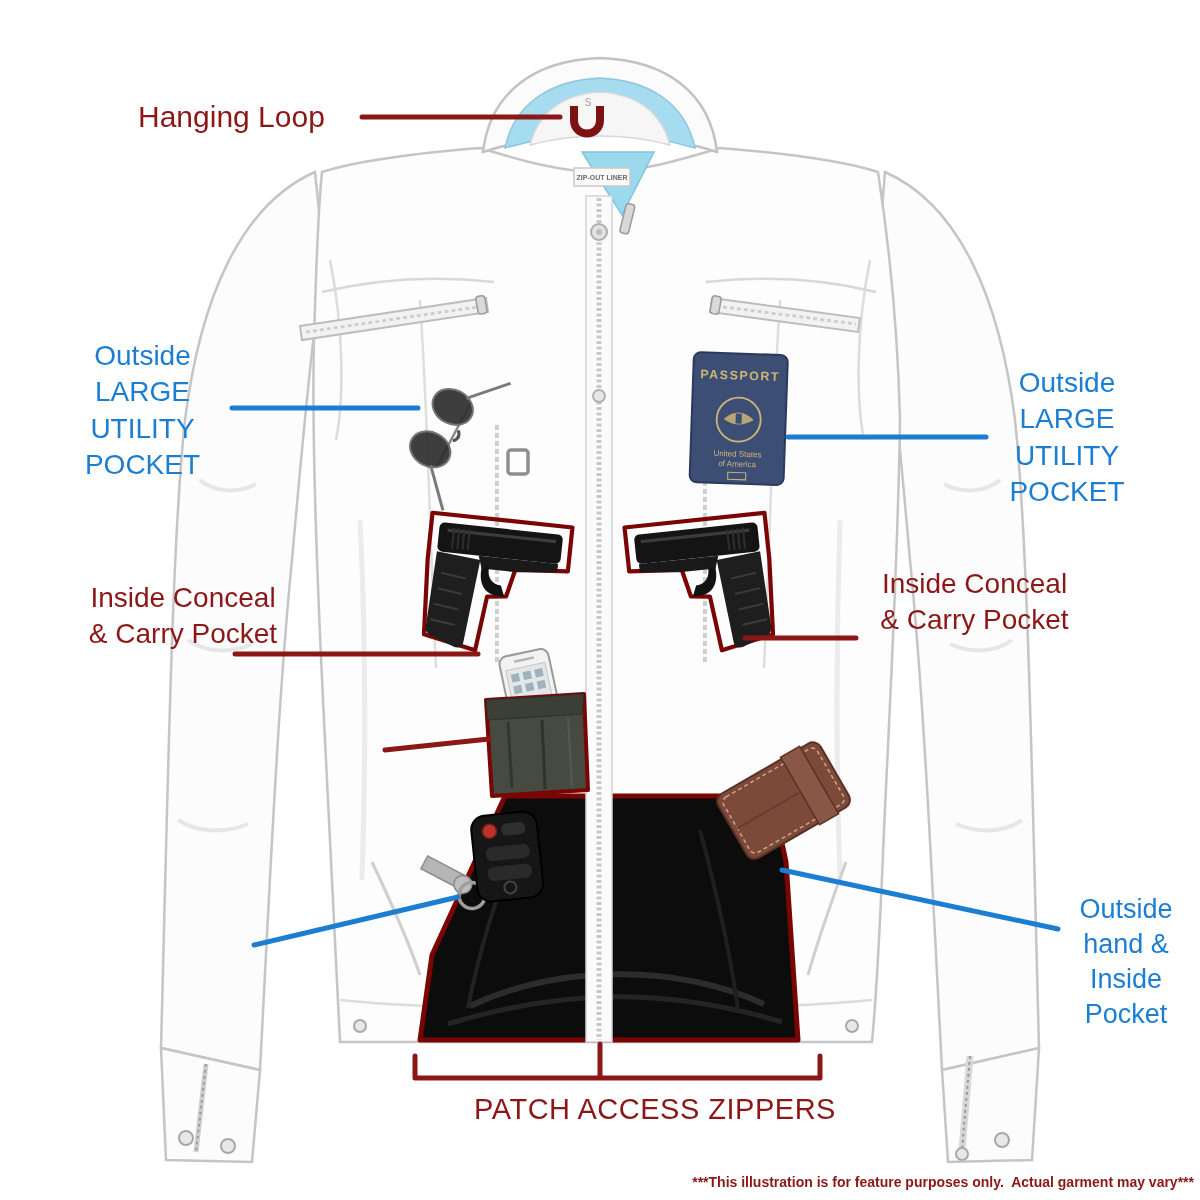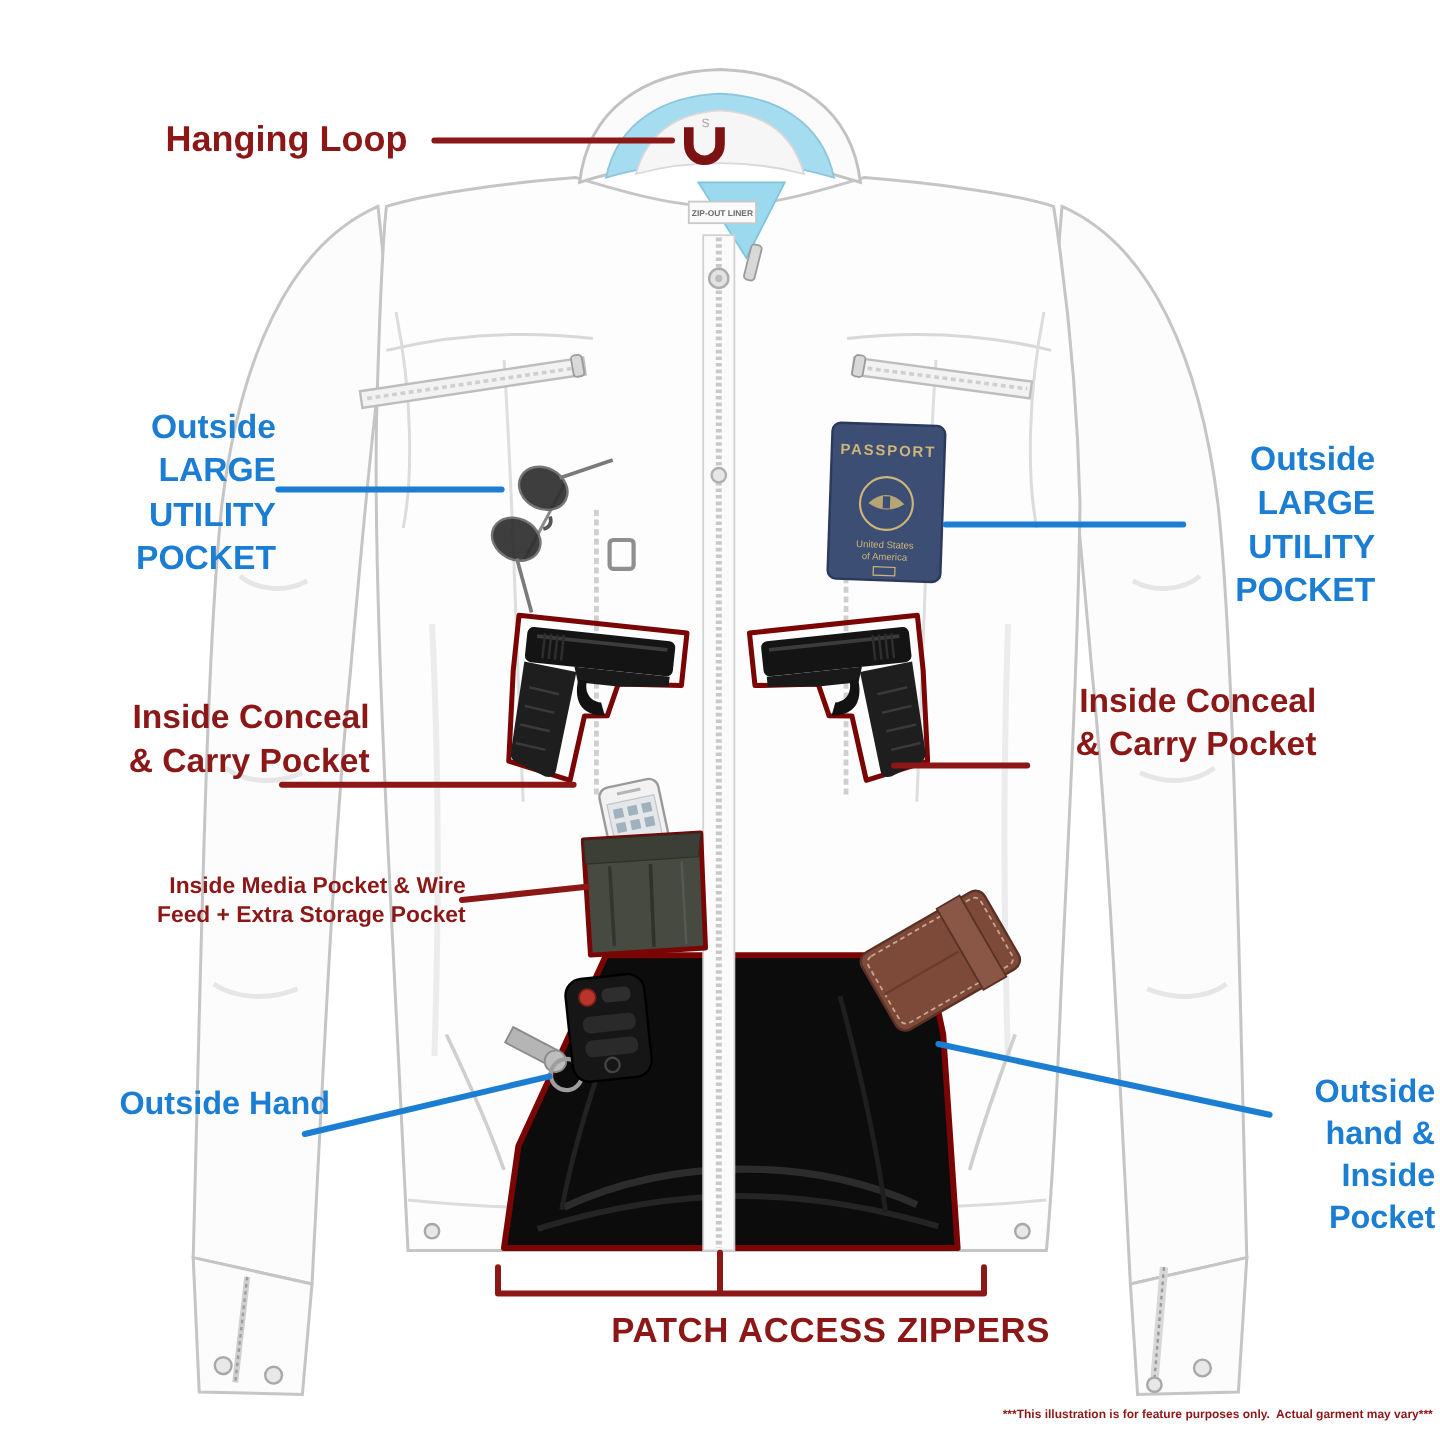--- a/index.html
+++ b/index.html
@@ -1,24 +1,24 @@
 <!DOCTYPE html>
 <html style="--label-red: #8b1717; --label-blue: #1b7ed2;"><head>
 <meta charset="utf-8">
 <style>
   * { margin:0; padding:0; box-sizing:border-box; }
   html,body { background:#fff; }
   body { font-family:"Liberation Sans", sans-serif; }
   .canvas { position:relative; width:1200px; height:1200px; background:#fff; overflow:hidden; }
   .art { position:absolute; left:0; top:0; width:1200px; height:1200px; }
-  .label { position:absolute; font-weight:700; text-align:right; line-height:1.3; z-index:5; }
+  .label { position:absolute; font-weight:400; text-align:center; line-height:1.3; z-index:5; }
   .label.red  { color: var(--label-red, #8b1717); }
   .label.blue { color: var(--label-blue, #1b7ed2); }
   .label.single { line-height:1.1; }
-  .disclaimer { position:absolute; right:6px; top:1174px; font-size:10px; font-weight:700;
+  .disclaimer { position:absolute; right:6px; top:1174px; font-size:14px; font-weight:700;
                 color: var(--label-red, #8b1717); white-space:pre; z-index:5; }
 </style>
 </head>
 <body>
 
 <div class="canvas">
 
   <svg class="art" viewBox="0 0 1200 1200" xmlns="http://www.w3.org/2000/svg">
 
     <g>
@@ -240,27 +240,22 @@
   <div class="label red" style="left:58px; top:580px; width:250px; font-size:28px;">
     <div>Inside Conceal</div>
     <div>&amp; Carry Pocket</div>
   </div>
 
   <div class="label red" style="left:852px; top:566px; width:245px; font-size:28px;">
     <div>Inside Conceal</div>
     <div>&amp; Carry Pocket</div>
   </div>
 
-  <div class="label red" style="left:88px; top:727px; width:300px; font-size:19px; line-height:1.25;">
-    <div>Inside Media Pocket &amp; Wire</div>
-    <div>Feed + Extra Storage Pocket</div>
-  </div>
 
   <div class="label blue" style="left:25px; top:902px; width:250px; font-size:27px;">
-    <div>Outside Hand</div>
   </div>
 
   <div class="label blue" style="left:1056px; top:892px; width:140px; font-size:27px;">
     <div>Outside</div>
     <div>hand &amp;</div>
     <div>Inside</div>
     <div>Pocket</div>
   </div>
 
   <div class="label red single" style="left:435px; top:1094px; width:440px; font-size:29px; letter-spacing:0.5px;">PATCH ACCESS ZIPPERS</div>

